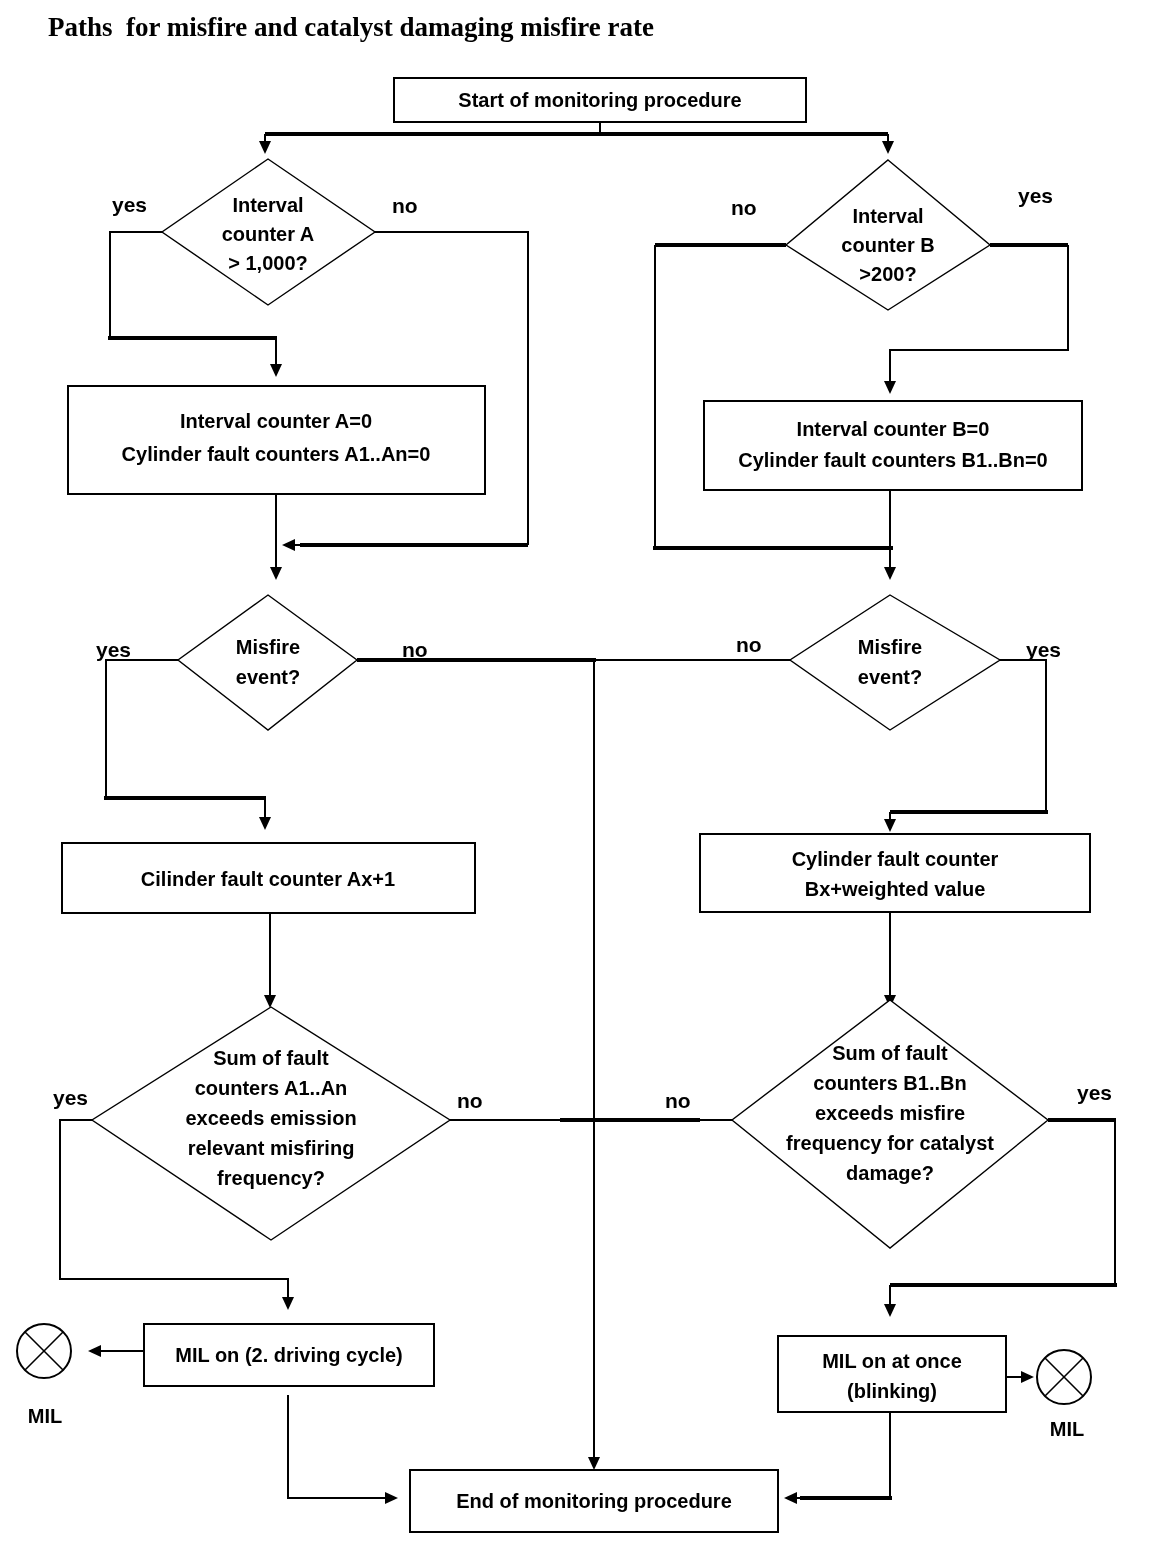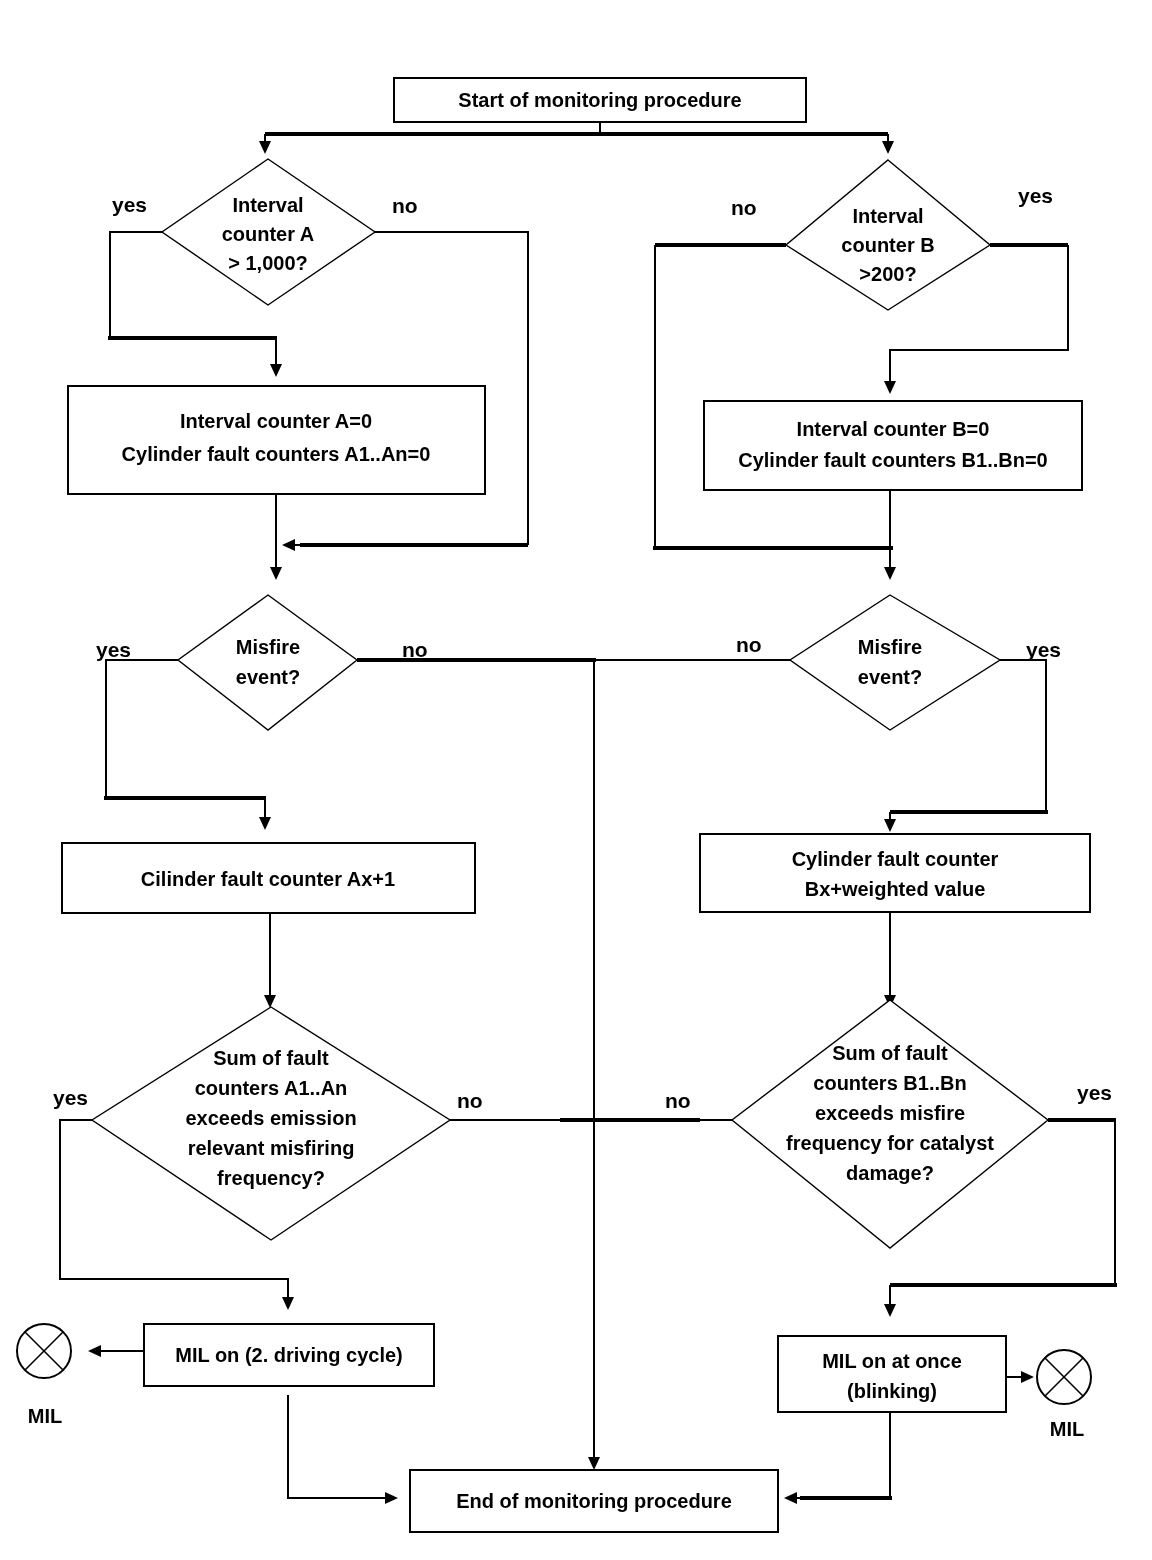--- a/index.html
+++ b/index.html
@@ -47,20 +47,21 @@
   .lamp       { stroke-width: 2; }
   .edge       { stroke: #000000; fill: none; stroke-width: 2; }
   .edge-thick { stroke: #000000; fill: none; stroke-width: 4; }
   .arrowfill  { fill: #000000; }
 </style>
 </head>
 <body>
 
 <div id="page">
 
+  <div id="title">Paths  for misfire and catalyst damaging misfire rate</div>
 
   <svg id="flow" viewBox="0 0 1152 1560">
 
     <defs>
       <marker id="arrow" markerWidth="14" markerHeight="14" refX="9" refY="5" orient="auto" markerUnits="userSpaceOnUse">
         <path d="M0,0 L11,5 L0,10 z" class="arrowfill"></path>
       </marker>
       <marker id="arrowbig" markerWidth="18" markerHeight="18" refX="11" refY="6" orient="auto" markerUnits="userSpaceOnUse">
         <path d="M0,0 L13,6 L0,12 z" class="arrowfill"></path>
       </marker>

